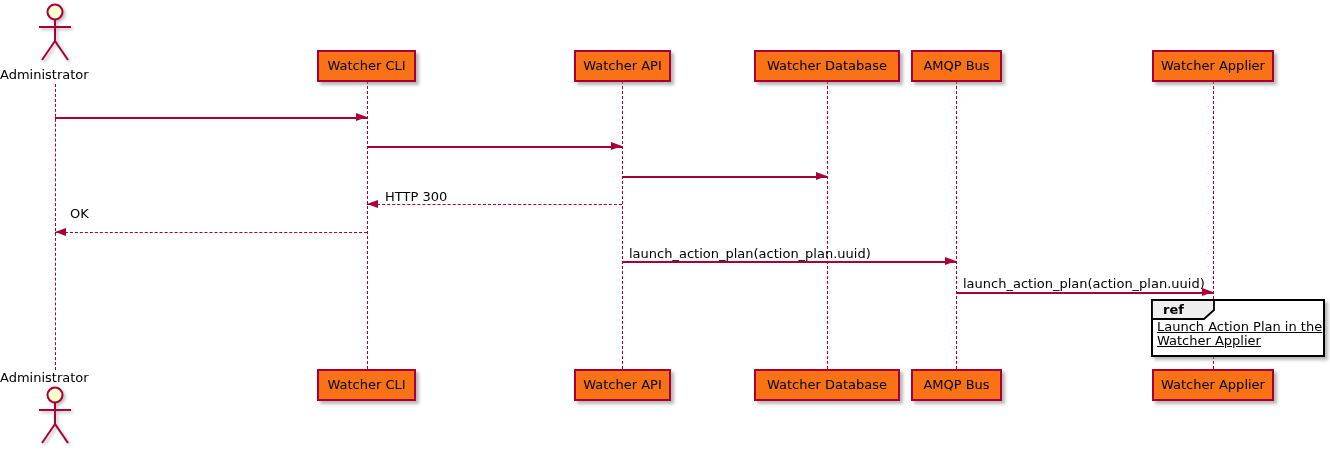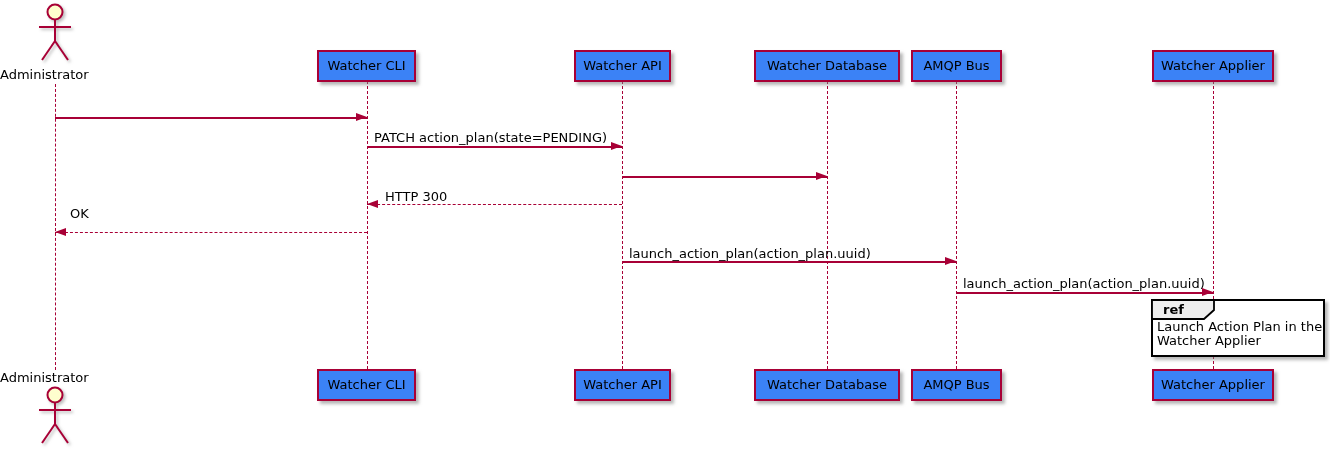--- a/index.html
+++ b/index.html
@@ -15,21 +15,21 @@
   }
   .lifeline {
     position: absolute;
     width: 0;
     border-left: 1px dashed #A80036;
   }
   .pbox {
     position: absolute;
     box-sizing: border-box;
     height: 32px;
-    background: #3b82f6;
+    background: #f97316;
     border: 2px solid #A80036;
     box-shadow: 3px 3px 3px rgba(125,125,125,0.55);
     text-align: center;
     line-height: 28px;
     white-space: nowrap;
   }
   .actor-label {
     position: absolute;
     text-align: left;
     white-space: nowrap;
@@ -79,20 +79,21 @@
   .ref-kw {
     position: absolute;
     left: 10px; top: 1px;
     font-weight: bold;
   }
   .ref-body {
     position: absolute;
     left: 4px; top: 19px;
     line-height: 14px;
     white-space: nowrap;
+    text-decoration: underline;
   }
 </style>
 </head>
 <body>
 
 <div class="canvas">
 
   <div class="lifeline" style="left:55px;top:84px;height:286px"></div>
   <div class="lifeline" style="left:367px;top:81px;height:288px"></div>
   <div class="lifeline" style="left:622px;top:81px;height:288px"></div>
@@ -113,21 +114,20 @@
 
   <div class="pbox" style="left:317px;top:50px;width:99px">Watcher CLI</div>
   <div class="pbox" style="left:574px;top:50px;width:97px">Watcher API</div>
   <div class="pbox" style="left:754px;top:50px;width:146px">Watcher Database</div>
   <div class="pbox" style="left:911px;top:50px;width:91px">AMQP Bus</div>
   <div class="pbox" style="left:1152px;top:50px;width:122px">Watcher Applier</div>
 
   <div class="line-solid" style="left:55px;top:117px;width:312px"></div>
   <div class="arr-r" style="left:356px;top:113px"></div>
 
-  <div class="msg-label" style="left:374px;top:131px">PATCH action_plan(state=PENDING)</div>
   <div class="line-solid" style="left:367px;top:146px;width:255px"></div>
   <div class="arr-r" style="left:611px;top:142px"></div>
 
   <div class="line-solid" style="left:622px;top:176px;width:205px"></div>
   <div class="arr-r" style="left:816px;top:172px"></div>
 
   <div class="msg-label" style="left:385px;top:190px">HTTP 300</div>
   <div class="line-dashed" style="left:367px;top:204px;width:255px"></div>
   <div class="arr-l" style="left:367px;top:200px"></div>
 

